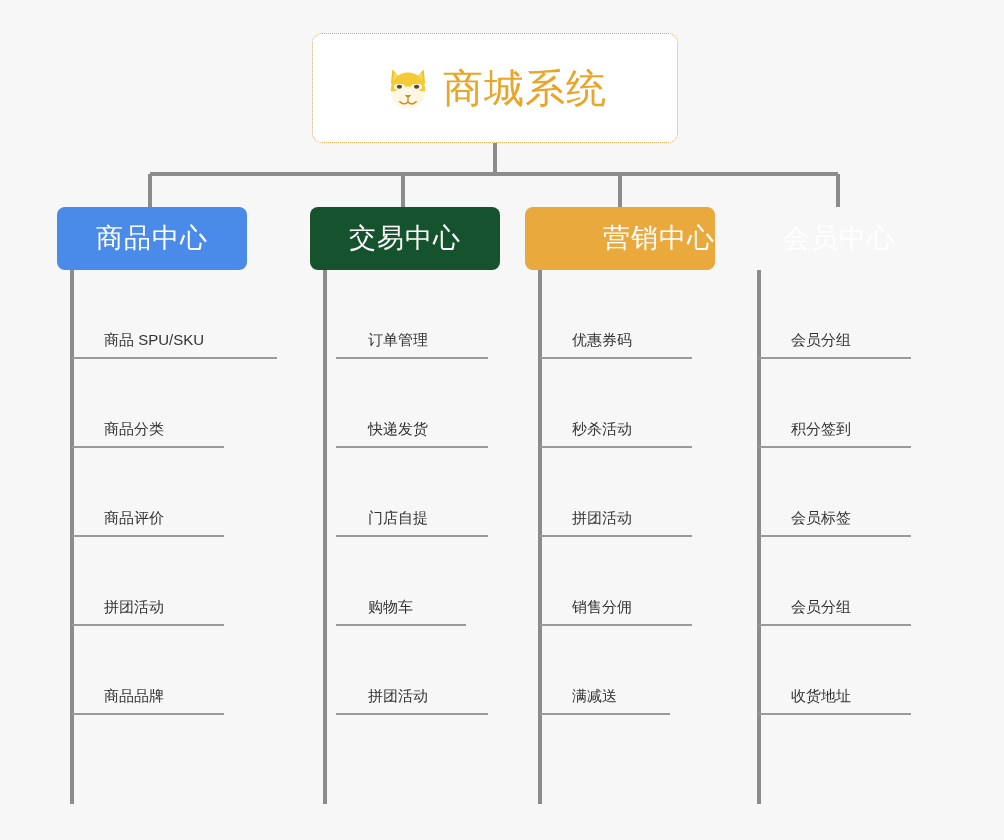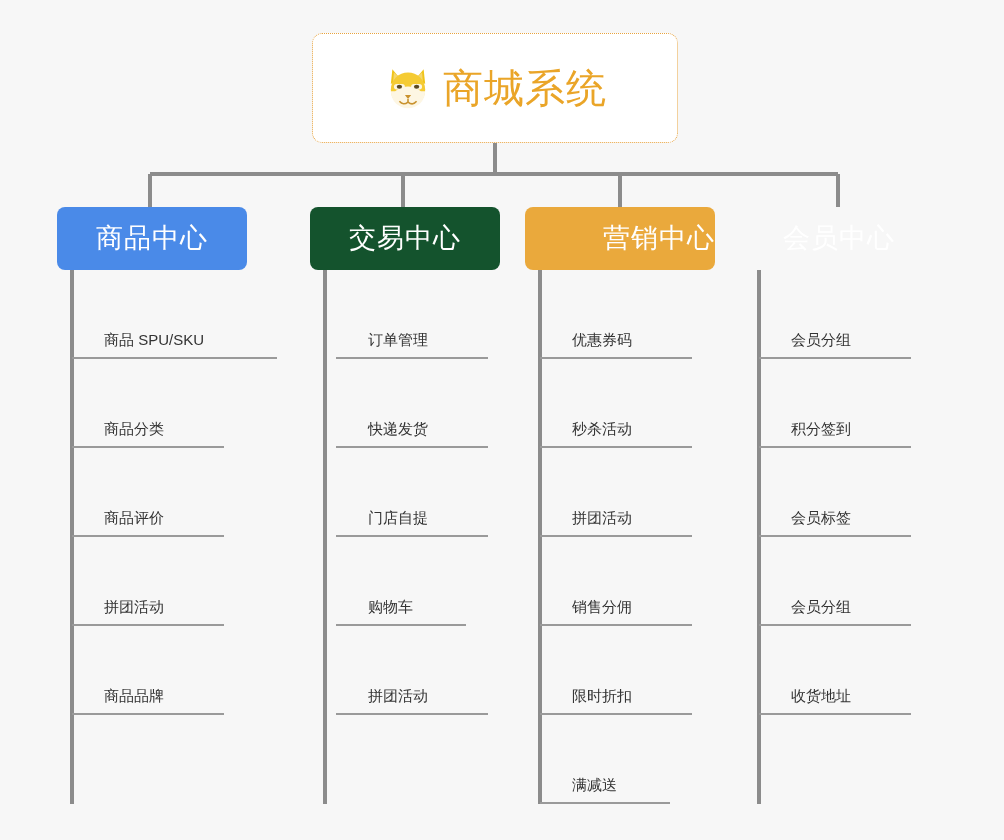--- a/index.html
+++ b/index.html
@@ -215,24 +215,20 @@
         </div>
         <div class="leaf">
           <span class="leaf-text">拼团活动</span>
           <span class="leaf-rule" style="width: 152px; background: rgb(154, 154, 154);"></span>
         </div>
         <div class="leaf">
           <span class="leaf-text">销售分佣</span>
           <span class="leaf-rule" style="width: 152px; background: rgb(154, 154, 154);"></span>
         </div>
         <div class="leaf">
-          <span class="leaf-text">限时折扣</span>
-          <span class="leaf-rule" style="width: 152px; background: rgb(154, 154, 154);"></span>
-        </div>
-        <div class="leaf">
           <span class="leaf-text">满减送</span>
           <span class="leaf-rule" style="width: 130px; background: rgb(154, 154, 154);"></span>
         </div>
       </div>
       <div class="cat-box" style="left: 744px;">
         <span class="cat-label">会员中心</span>
       </div>
       <div class="branch" style="left: 759px;">
         <div class="leaf">
           <span class="leaf-text">会员分组</span>

